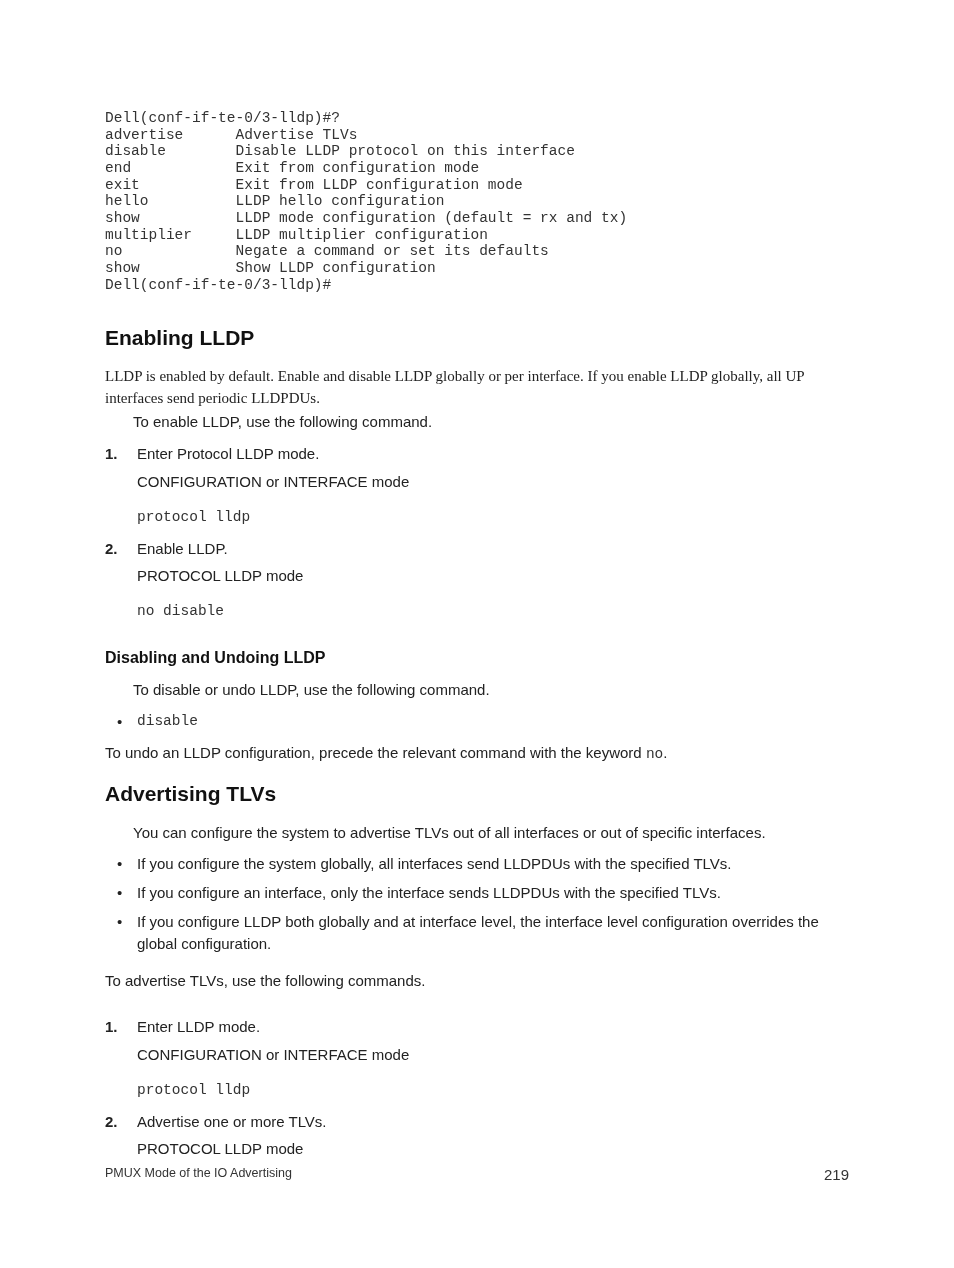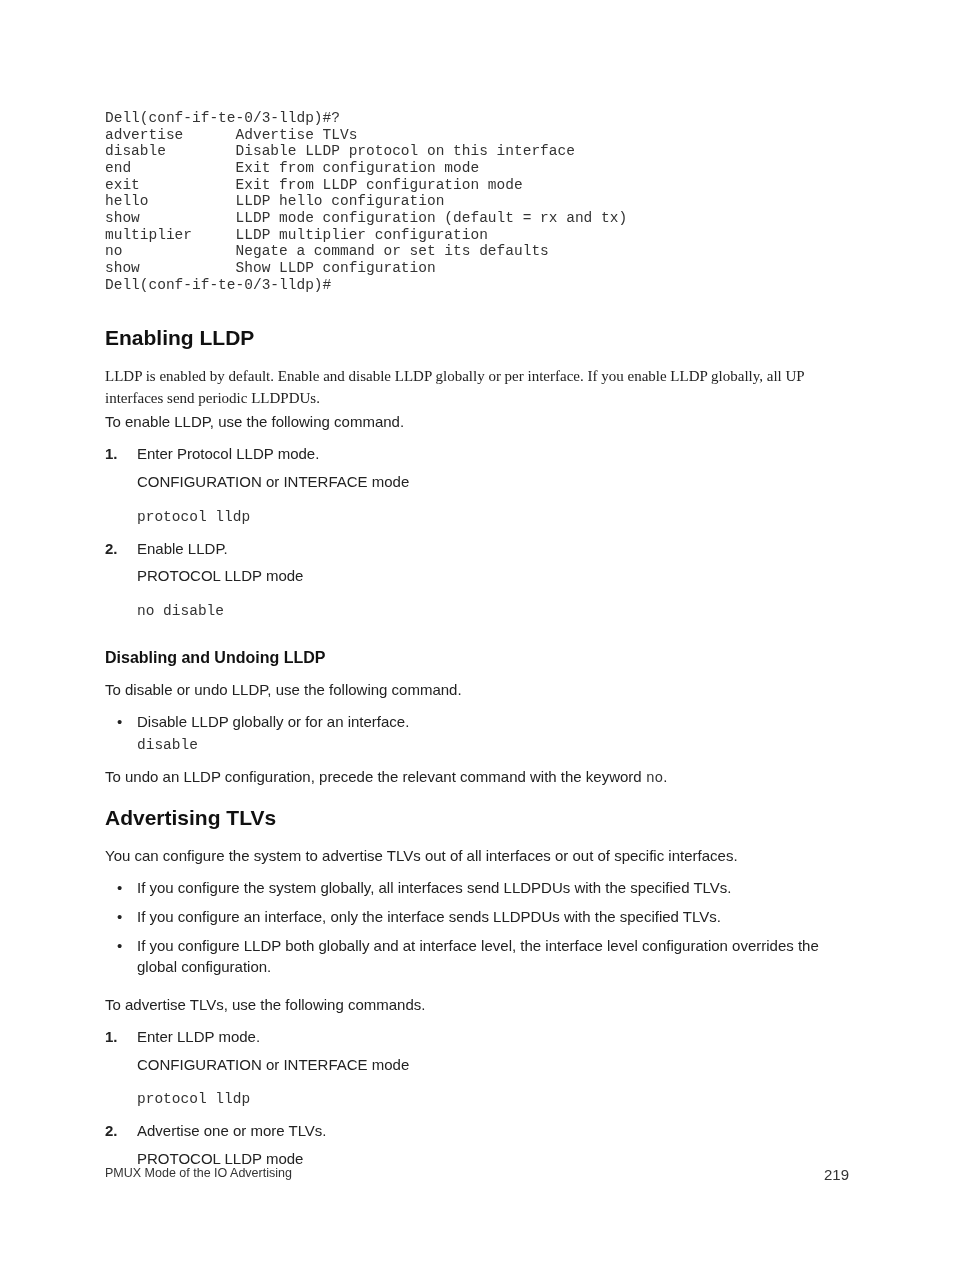--- a/index.html
+++ b/index.html
@@ -34,21 +34,21 @@
     margin: 22px 0 12px 0;
     color: #111;
   }
   h3.subsection {
     font-size: 16px;
     font-weight: 700;
     margin: 24px 0 10px 0;
     color: #111;
   }
   p { margin: 0 0 4px 0; }
-  p.spaced-bottom { margin-bottom: 10px; }
+  p.spaced-bottom { margin-bottom: 10px; margin-left: 28px; }
   ol.steps {
     list-style: none;
     padding: 0;
     margin: 10px 0 0 0;
   }
   ol.steps > li {
     position: relative;
     padding-left: 32px;
     margin-bottom: 6px;
   }
@@ -138,39 +138,38 @@
       <div class="step-mode">PROTOCOL LLDP mode</div>
       <div class="step-code">no disable</div>
     </li>
   </ol>
 
   <h3 class="subsection">Disabling and Undoing LLDP</h3>
   <p class="spaced-bottom">To disable or undo LLDP, use the following command.</p>
 
   <ul class="bullets">
     <li>
-      <div>Disable LLDP globally or for an interface.</div>
       <div class="step-code" style="margin-top:2px;">disable</div>
     </li>
   </ul>
 
   <p style="margin-top:8px;">
     <span>To undo an LLDP configuration, precede the relevant command with the keyword </span><span class="inline-code">no</span><span>.</span>
   </p>
 
   <h2 class="section" style="margin-top:14px;">Advertising TLVs</h2>
   <p class="spaced-bottom">You can configure the system to advertise TLVs out of all interfaces or out of specific interfaces.</p>
 
   <ul class="bullets">
     <li>If you configure the system globally, all interfaces send LLDPDUs with the specified TLVs.</li>
     <li>If you configure an interface, only the interface sends LLDPDUs with the specified TLVs.</li>
     <li>If you configure LLDP both globally and at interface level, the interface level configuration overrides the global configuration.</li>
   </ul>
 
-  <p style="margin-top:16px; margin-bottom:10px;">To advertise TLVs, use the following commands.</p>
+  <p style="margin-top:16px; margin-bottom:24px;">To advertise TLVs, use the following commands.</p>
 
   <ol class="steps">
     <li>
       <span class="num">1.</span>
       <div>Enter LLDP mode.</div>
       <div class="step-mode">CONFIGURATION or INTERFACE mode</div>
       <div class="step-code">protocol lldp</div>
     </li>
     <li>
       <span class="num">2.</span>

